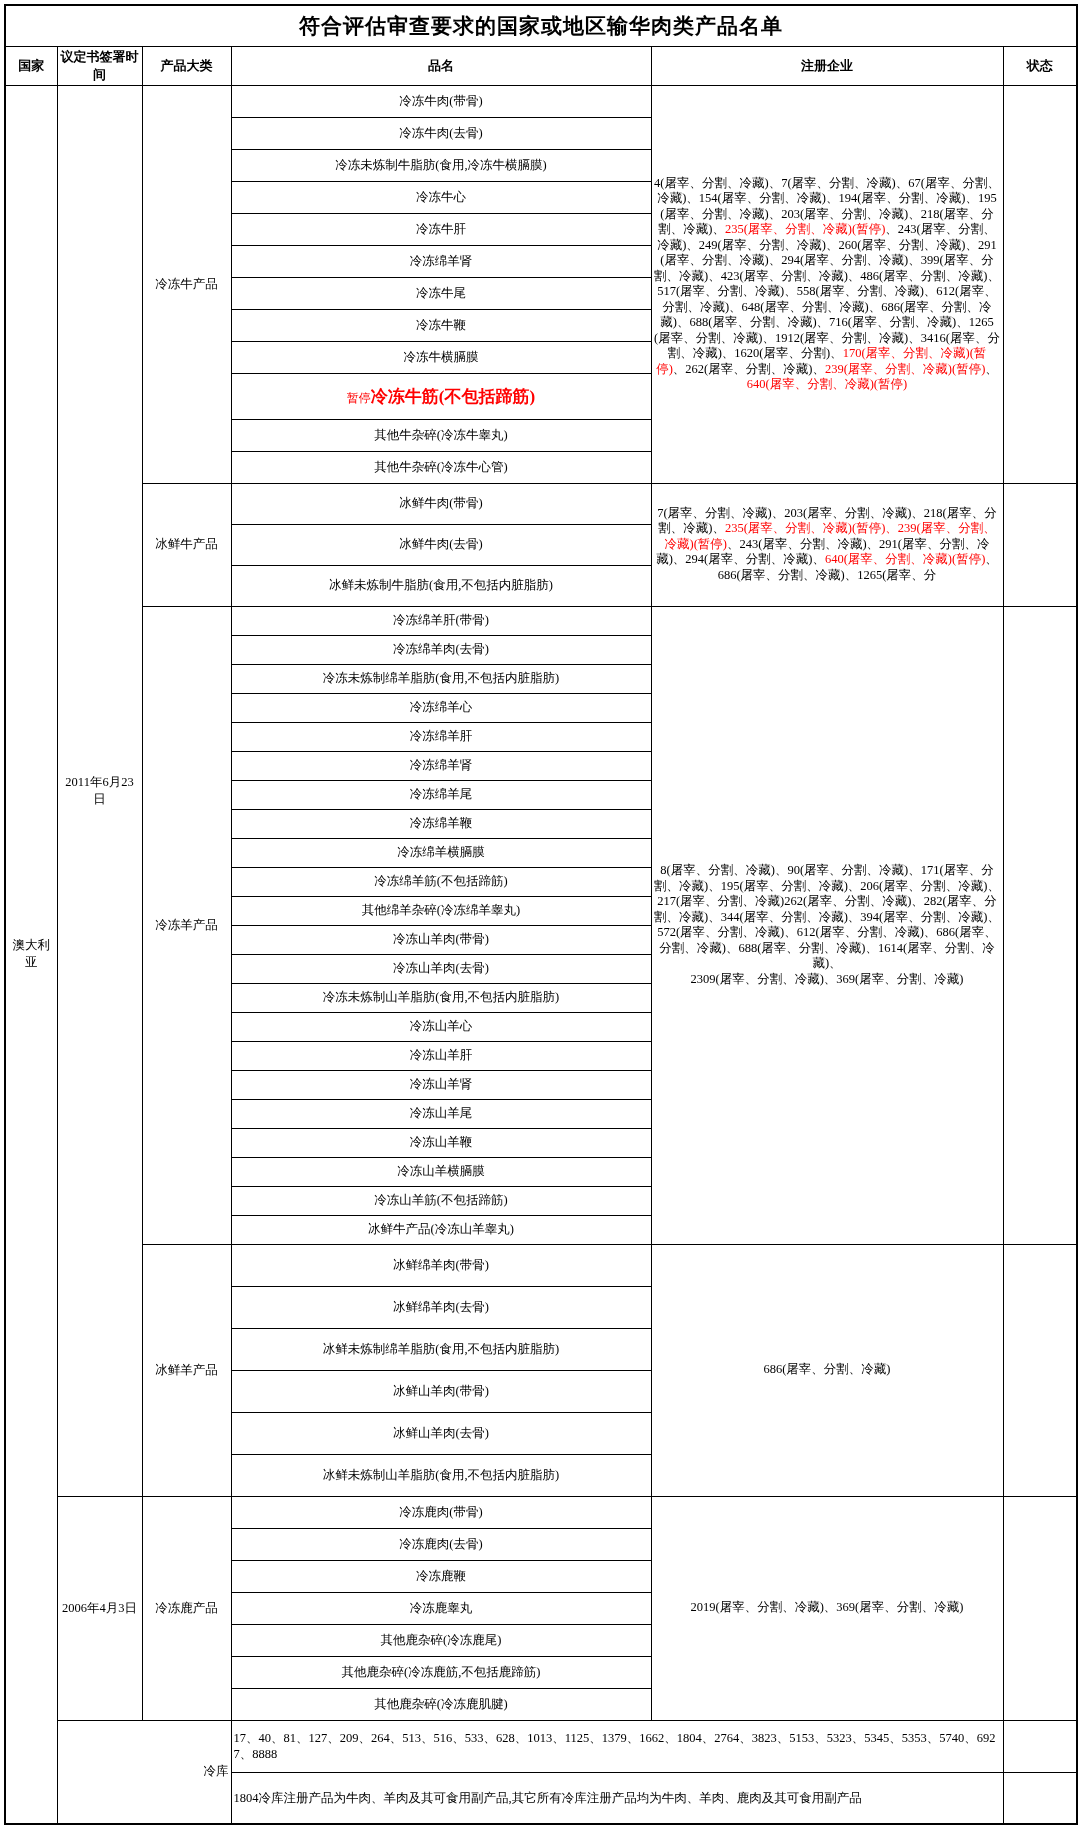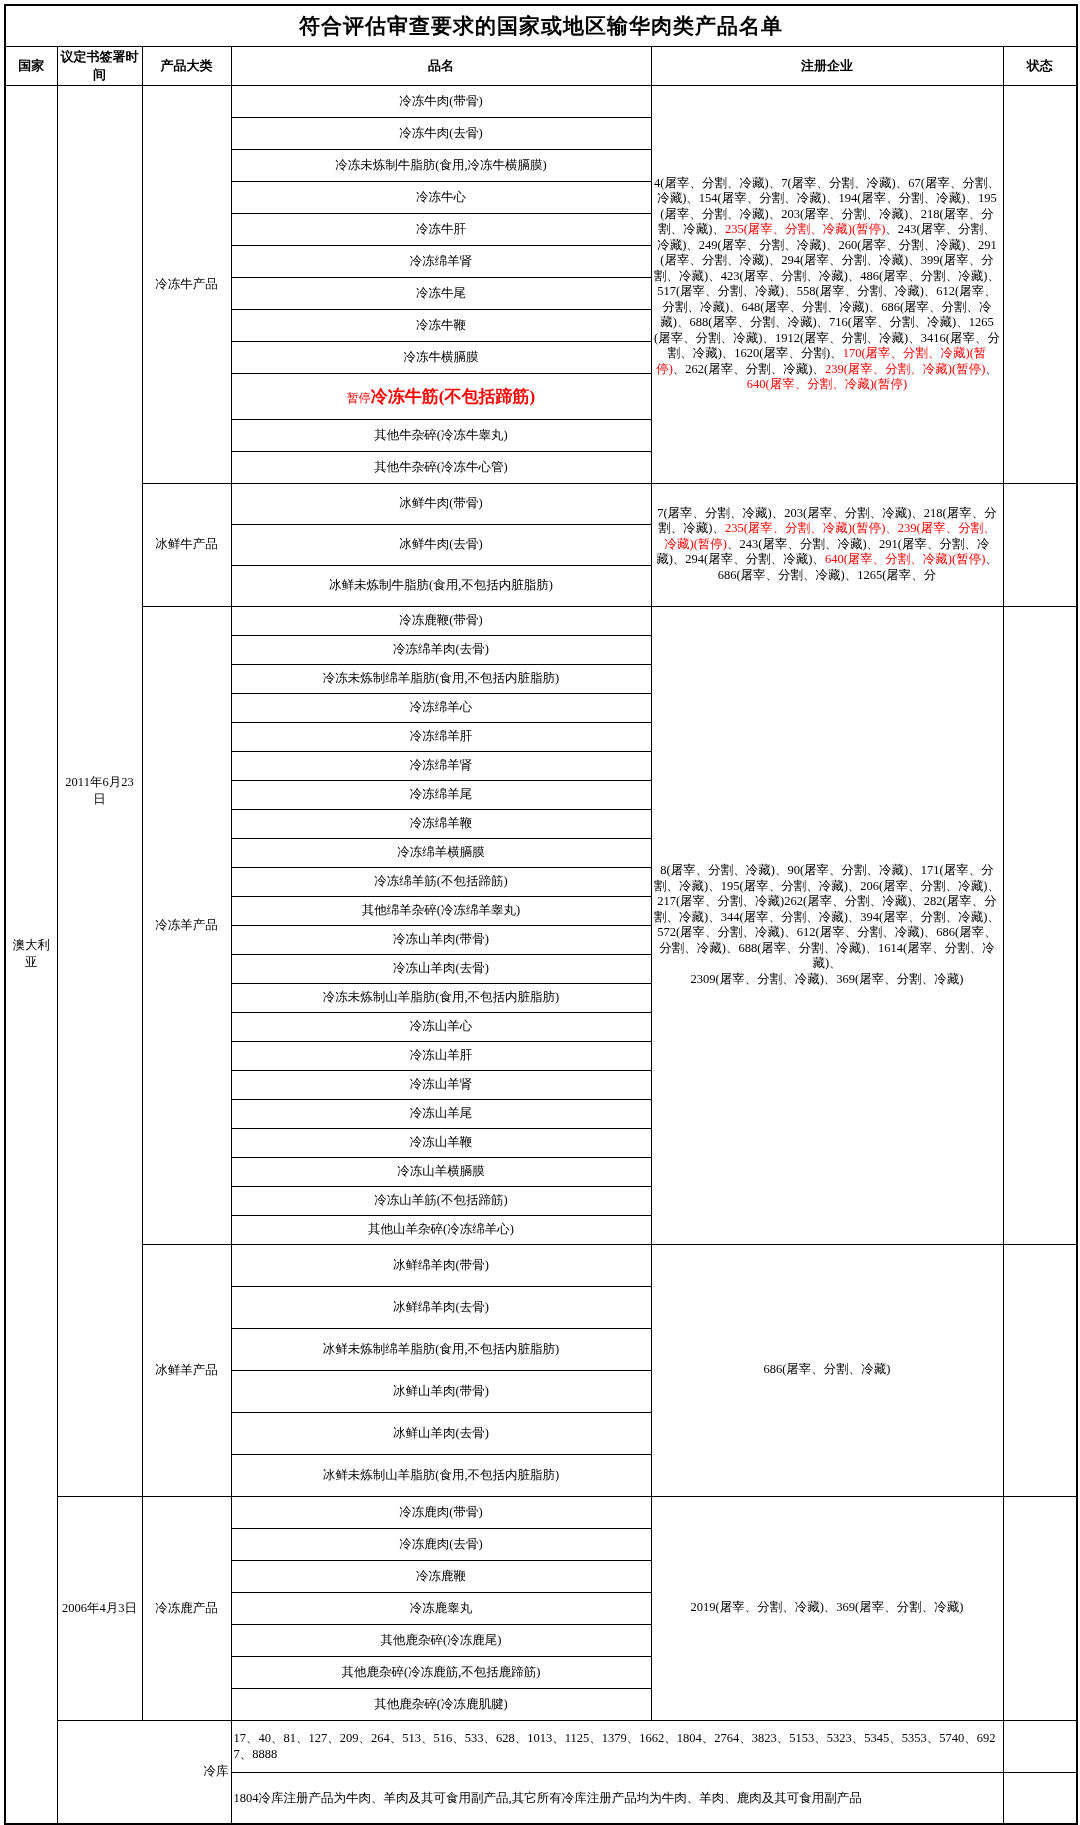--- a/index.html
+++ b/index.html
@@ -157,21 +157,21 @@
         <td class="status-cell" rowspan="3"></td>
       </tr>
       <tr class="sec-beef_chilled">
         <td class="product-cell">冰鲜牛肉(去骨)</td>
       </tr>
       <tr class="sec-beef_chilled">
         <td class="product-cell">冰鲜未炼制牛脂肪(食用,不包括内脏脂肪)</td>
       </tr>
       <tr class="sec-sheep_frozen">
         <td class="category-cell" rowspan="22">冷冻羊产品</td>
-        <td class="product-cell">冷冻鹿鞭(带骨)</td>
+        <td class="product-cell">冷冻绵羊肝(带骨)</td>
         <td class="company-cell" rowspan="22"><span>8(屠宰、分割、冷藏)、90(屠宰、分割、冷藏)、171(屠宰、分割、冷藏)、195(屠宰、分割、冷藏)、206(屠宰、分割、冷藏)、217(屠宰、分割、冷藏)262(屠宰、分割、冷藏)、282(屠宰、分割、冷藏)、344(屠宰、分割、冷藏)、394(屠宰、分割、冷藏)、572(屠宰、分割、冷藏)、612(屠宰、分割、冷藏)、686(屠宰、分割、冷藏)、688(屠宰、分割、冷藏)、1614(屠宰、分割、冷藏)、
 2309(屠宰、分割、冷藏)、369(屠宰、分割、冷藏)</span></td>
         <td class="status-cell" rowspan="22"></td>
       </tr>
       <tr class="sec-sheep_frozen">
         <td class="product-cell">冷冻绵羊肉(去骨)</td>
       </tr>
       <tr class="sec-sheep_frozen">
         <td class="product-cell">冷冻未炼制绵羊脂肪(食用,不包括内脏脂肪)</td>
       </tr>
@@ -223,21 +223,21 @@
       <tr class="sec-sheep_frozen">
         <td class="product-cell">冷冻山羊鞭</td>
       </tr>
       <tr class="sec-sheep_frozen">
         <td class="product-cell">冷冻山羊横膈膜</td>
       </tr>
       <tr class="sec-sheep_frozen">
         <td class="product-cell">冷冻山羊筋(不包括蹄筋)</td>
       </tr>
       <tr class="sec-sheep_frozen">
-        <td class="product-cell">其他山羊杂碎(冷冻绵羊心)</td>
+        <td class="product-cell">冰鲜牛产品(冷冻山羊睾丸)</td>
       </tr>
       <tr class="sec-sheep_chilled">
         <td class="category-cell" rowspan="6">冰鲜羊产品</td>
         <td class="product-cell">冰鲜绵羊肉(带骨)</td>
         <td class="company-cell" rowspan="6"><span>686(屠宰、分割、冷藏)</span></td>
         <td class="status-cell" rowspan="6"></td>
       </tr>
       <tr class="sec-sheep_chilled">
         <td class="product-cell">冰鲜绵羊肉(去骨)</td>
       </tr>

